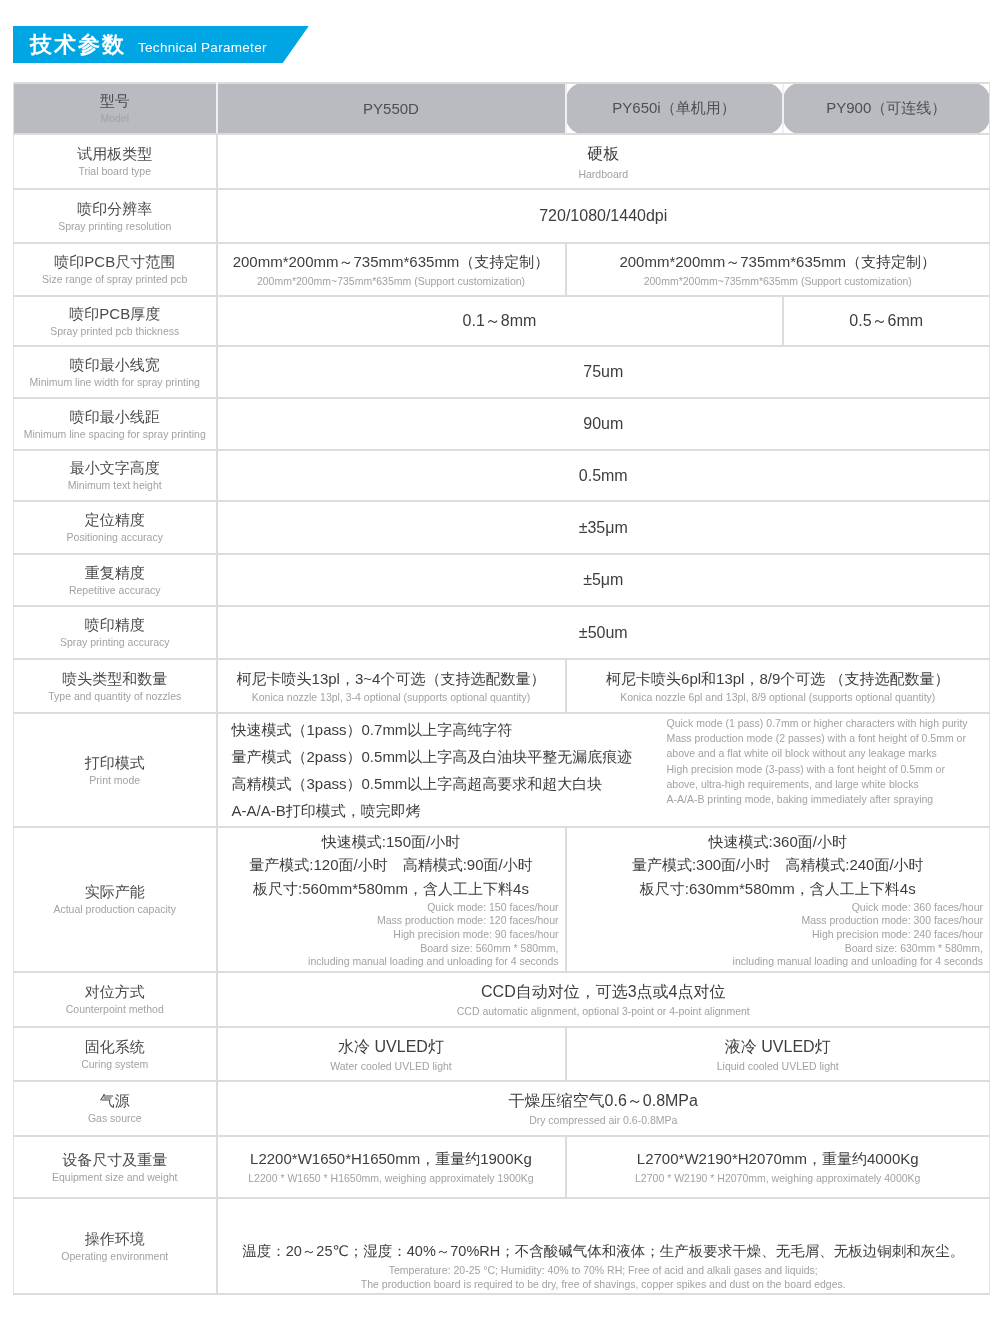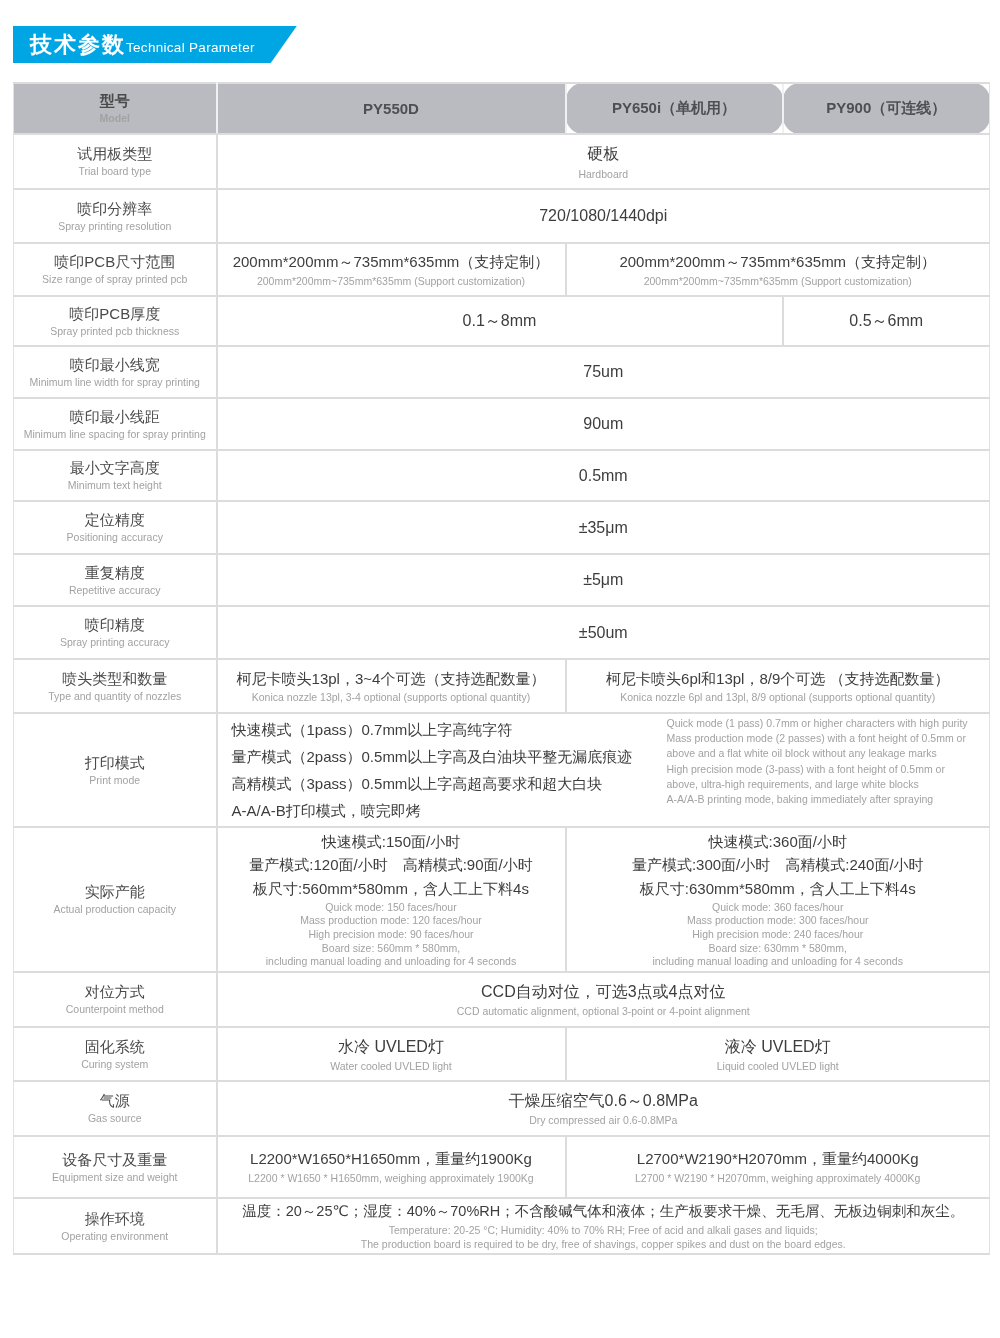--- a/index.html
+++ b/index.html
@@ -8,48 +8,48 @@
 
   
   .banner{
     position:absolute;left:13px;top:26px;height:37px;
     background:#00a6e4;color:#fff;
     display:flex;align-items:center;
     padding:0 42px 0 17px;
     clip-path:polygon(0 0,100% 0,calc(100% - 26px) 100%,0 100%);
   }
   .banner-zh{font-size:22px;font-weight:bold;letter-spacing:2px;}
-  .banner-en{font-size:13.5px;margin-top:6px;letter-spacing:.3px;text-align:right;}
+  .banner-en{font-size:13.5px;margin-left:12px;margin-top:6px;letter-spacing:.3px;text-align:right;}
 
   
   table.spec{
     position:absolute;left:13px;top:82px;width:976px;
     border-collapse:collapse;table-layout:fixed;
     border:1px solid #e2e2e2;
   }
   col.c0{width:203px;} col.c1{width:349px;} col.c2{width:217px;} col.c3{width:207px;}
   th,td{border-top:2px solid #dcdcdc;border-bottom:2px solid #dcdcdc;padding:2px 6px;vertical-align:middle;}
 
-  tr.hdr th{background:#b9bbc0;font-weight:bold;}
+  tr.hdr th{background:#b9bbc0;font-weight:normal;}
   tr.hdr .lblh{border-right:2px solid #eef0f2;}
   tr.hdr .bl{border-left:2px solid #eef0f2;border-radius:17px;}
   .model{font-size:15px;color:#4d4f53;}
 
   .lbl{border-right:2px solid #dcdcdc;text-align:center;}
   .bl{border-left:2px solid #dcdcdc;}
   .zh{font-size:15px;color:#4a4a4a;line-height:1.35;}
   .en{font-size:10.5px;color:#a2a2a2;line-height:1.3;margin-top:1px;}
 
   .val{text-align:center;}
   .vzh{font-size:16px;color:#3d3d3d;line-height:1.45;white-space:pre-line;}
   .ven{font-size:10.5px;color:#a2a2a2;line-height:1.35;margin-top:1px;white-space:pre-line;}
   .fz15 .vzh{font-size:15px;}
   .cap .vzh{font-size:15px;line-height:1.55;}
-  .cap .ven{line-height:1.3;}
-  .env .vzh{font-size:14.5px;text-align:center;}
+  .cap .ven{line-height:1.3;text-align:right;}
+  .env .vzh{font-size:14.5px;text-align:center;margin-top:40px;}
 
   
   .pm-wrap{display:flex;align-items:flex-start;text-align:left;padding-left:8px;}
   .pm-zh{font-size:15px;color:#3d3d3d;line-height:1.8;white-space:pre-line;flex:0 0 435px;}
   .pm-en{font-size:10.5px;color:#a2a2a2;line-height:1.45;white-space:pre-line;flex:1;padding-right:4px;}
 </style>
 </head>
 <body>
 
 <div class="page">

